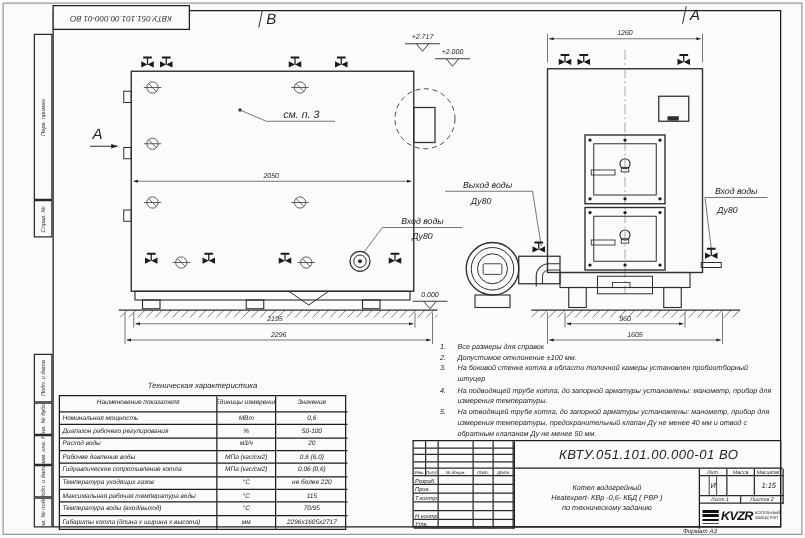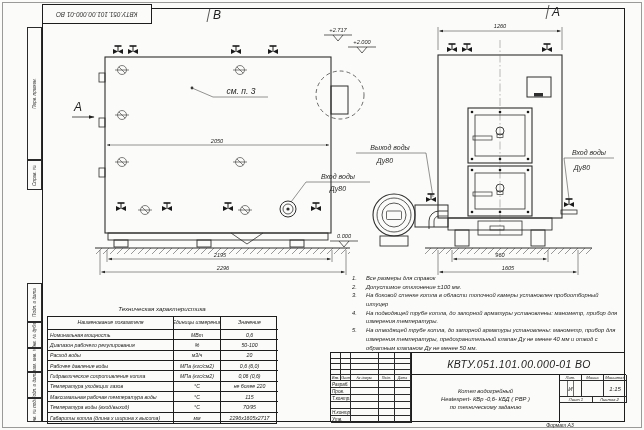--- a/index.html
+++ b/index.html
@@ -442,16 +442,24 @@
     </div>
     <div class="tbr-v">
       <div class="lit">И</div>
       <div></div>
       <div>1:15</div>
     </div>
     <div class="tbr-s">
       <div><span>Лист</span>&nbsp;<span>1</span></div>
       <div><span>Листов</span>&nbsp;<span>2</span></div>
     </div>
+    <div class="tbr-logo">
+      <div class="kvzr-mark"></div>
+      <div class="kvzr-word">KVZR</div>
+      <div class="kvzr-sub">
+        <div>Котельный</div>
+        <div>завод РЭП</div>
+      </div>
+    </div>
   </div>
 </div>
 
 <div class="abs fmt">Формат  А3</div>
 
 </body></html>

